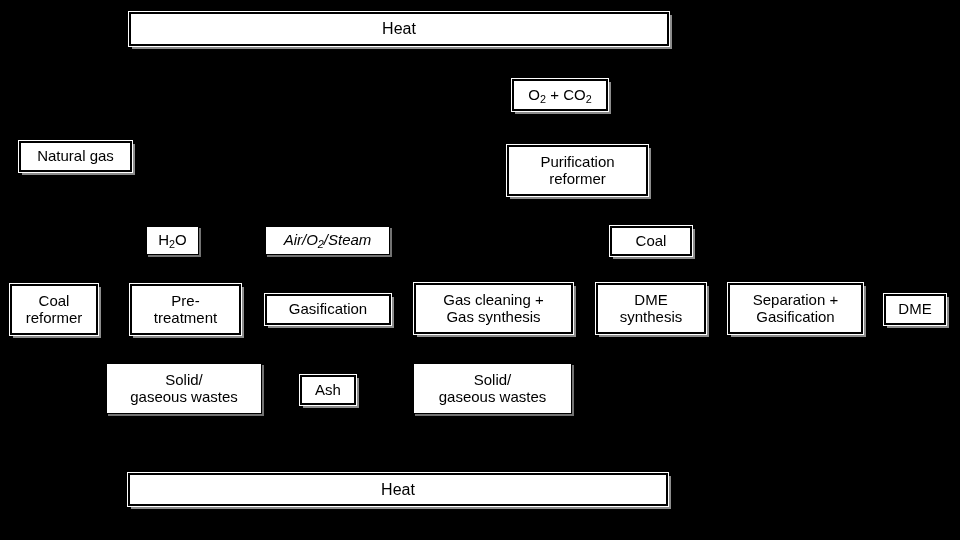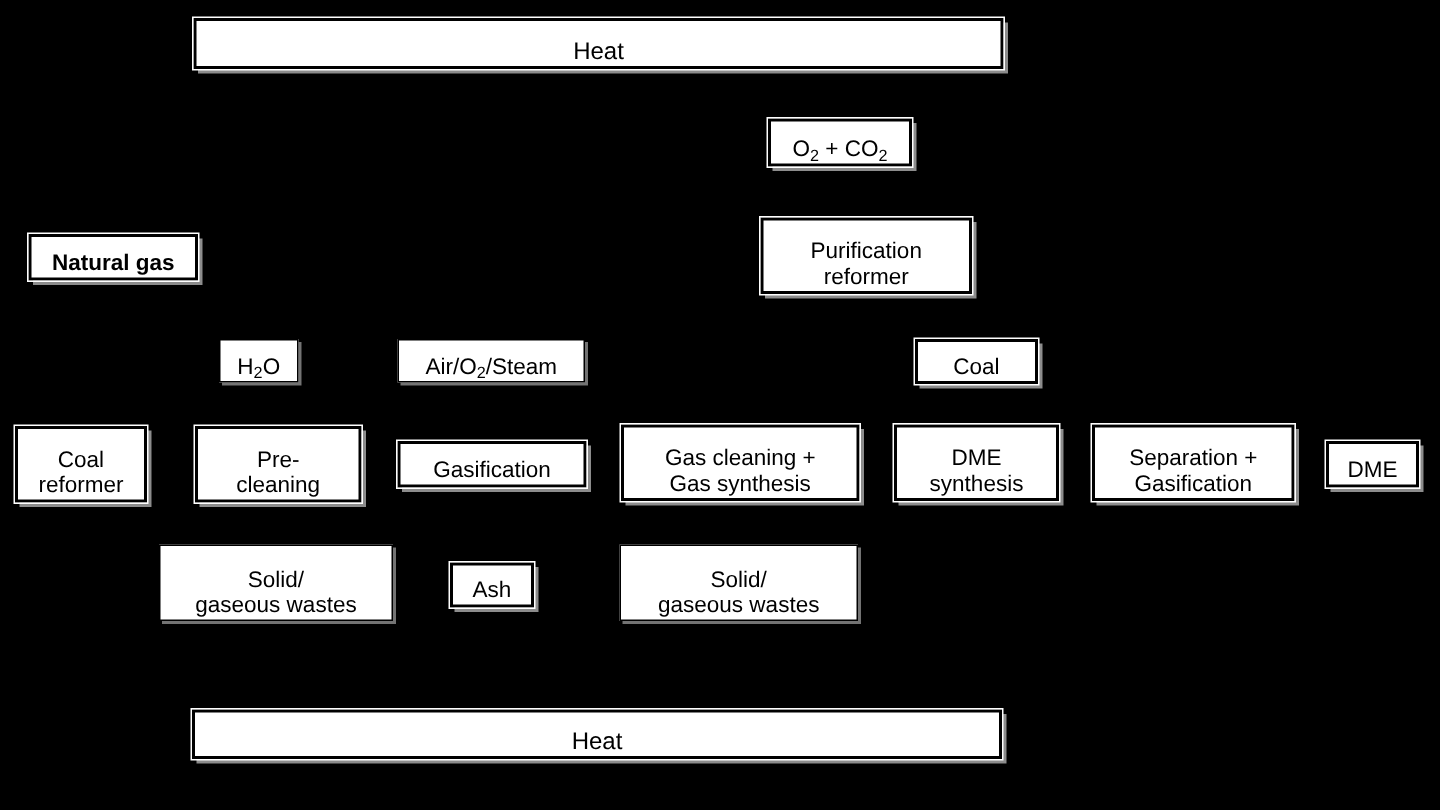--- a/index.html
+++ b/index.html
@@ -18,21 +18,21 @@
     overflow: hidden;
   }
   .box {
     position: absolute;
     box-sizing: border-box;
     background: #ffffff;
     color: #000000;
     border: 2px solid #000000;
     outline: 1px solid #ffffff;
     display: flex;
-    align-items: flex-end;
+    align-items: center;
     justify-content: center;
     text-align: center;
     line-height: 1.12;
     font-size: 15px;
     box-shadow: 3px 3px 0 0 rgba(255,255,255,0.55);
   }
   .box.plain {
     border-width: 1px;
     outline: none;
     box-shadow: 2px 2px 0 0 rgba(255,255,255,0.45);
@@ -57,49 +57,49 @@
 <div id="canvas">
 
   <div class="box bar" style="left:129px; top:12px; width:540px; height:34px;">
     <span class="txt">Heat</span>
   </div>
 
   <div class="box" style="left:512px; top:79px; width:96px; height:32px;">
     <span class="txt">O<sub>2</sub> + CO<sub>2</sub></span>
   </div>
 
-  <div class="box" style="left:19px; top:156px; width:113px; height:31px;font-weight:bold;">
+  <div class="box" style="left:19px; top:141px; width:113px; height:31px;">
     <span class="txt">Natural gas</span>
   </div>
 
   <div class="box" style="left:507px; top:145px; width:141px; height:51px;">
     <span class="txt">Purification
 reformer</span>
   </div>
 
   <div class="box plain" style="left:146px; top:226px; width:53px; height:29px;">
     <span class="txt">H<sub>2</sub>O</span>
   </div>
 
-  <div class="box plain" style="left:265px; top:226px; width:125px; height:29px;">
+  <div class="box plain" style="left:265px; top:226px; width:125px; height:29px;font-style:italic;">
     <span class="txt">Air/O<sub>2</sub>/Steam</span>
   </div>
 
   <div class="box" style="left:610px; top:226px; width:82px; height:30px;">
     <span class="txt">Coal</span>
   </div>
 
   <div class="box" style="left:10px; top:284px; width:88px; height:51px;">
     <span class="txt">Coal
 reformer</span>
   </div>
 
   <div class="box" style="left:130px; top:284px; width:111px; height:51px;">
     <span class="txt">Pre-
-cleaning</span>
+treatment</span>
   </div>
 
   <div class="box" style="left:265px; top:284px; width:126px; height:31px;margin-top:10px;">
     <span class="txt">Gasification</span>
   </div>
 
   <div class="box" style="left:414px; top:283px; width:159px; height:51px;">
     <span class="txt">Gas cleaning +
 Gas synthesis</span>
   </div>

